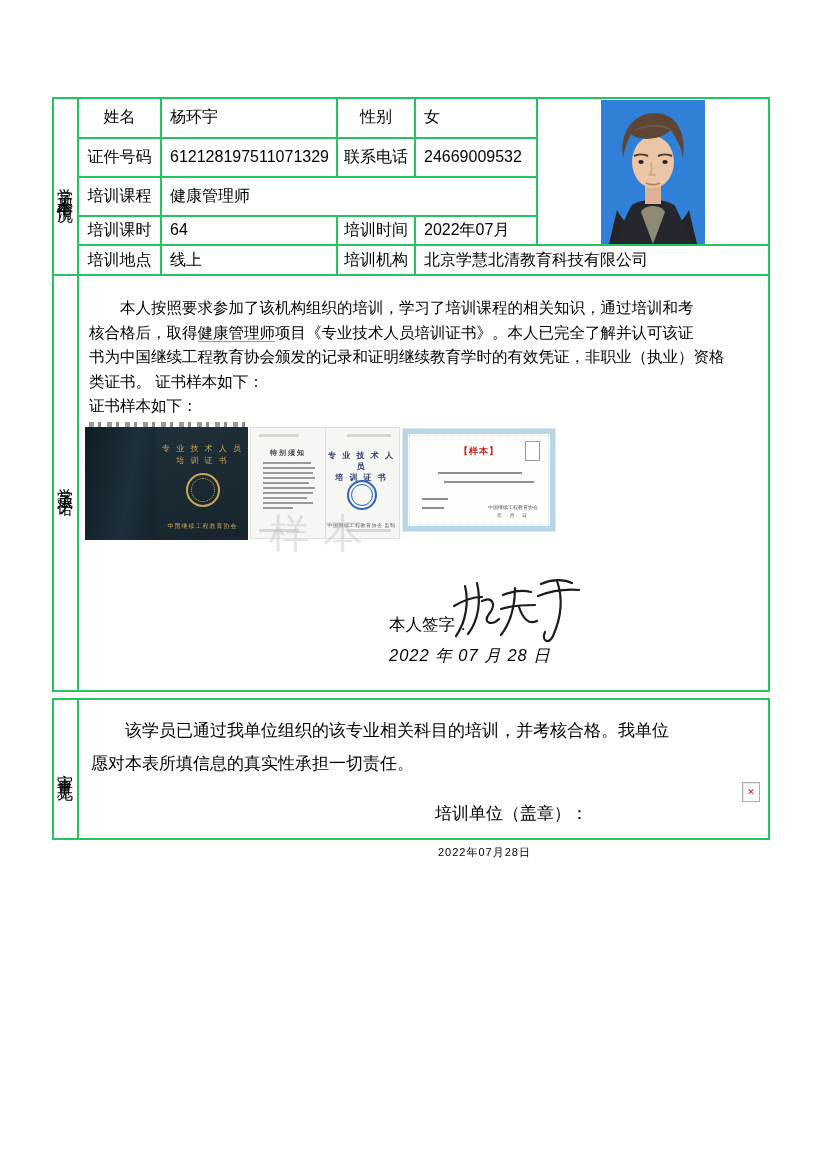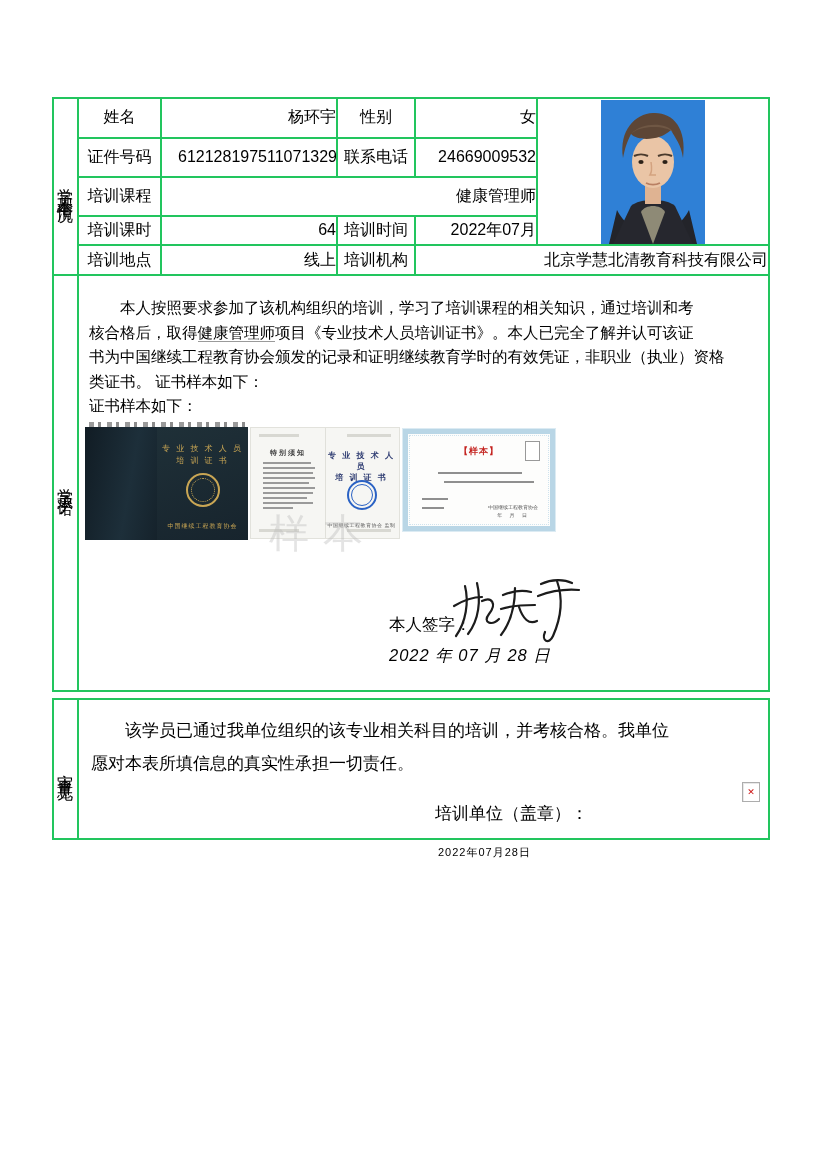--- a/index.html
+++ b/index.html
@@ -12,21 +12,21 @@
   .title .t-rest{font-size:24px;font-weight:600;margin-left:6px;}
 
   
   table{border-collapse:collapse;table-layout:fixed;}
   td{border:2px solid #22c55e;font-size:16px;padding:0;vertical-align:middle;overflow:hidden;}
   .tbl-main{position:absolute;left:52px;top:97px;width:716px;}
   .tbl-review{position:absolute;left:52px;top:698px;width:716px;}
   td.vhead{text-align:center;}
   .vtext{writing-mode:vertical-lr;text-orientation:upright;margin:0 auto;font-size:16px;letter-spacing:4px;line-height:21px;}
   td.lbl{text-align:center;}
-  td.val{text-align:right;padding-left:16px;}
+  td.val{text-align:left;padding-left:8px;}
 
   
   .photo-cell{vertical-align:top;}
   .photo{display:block;margin:1px auto 0 auto;width:104px;height:144px;}
 
   
   .commit-cell{position:relative;height:414px;vertical-align:top;}
   .commit-inner{position:relative;width:100%;height:100%;}
   .para{position:absolute;left:10px;top:20px;width:700px;font-size:15.5px;line-height:24.5px;}
   .para .indent{text-indent:31px;}

